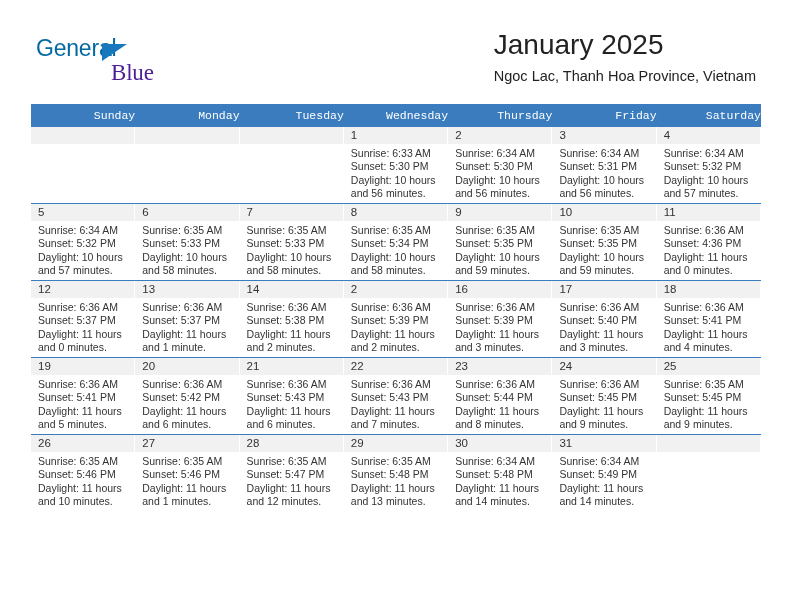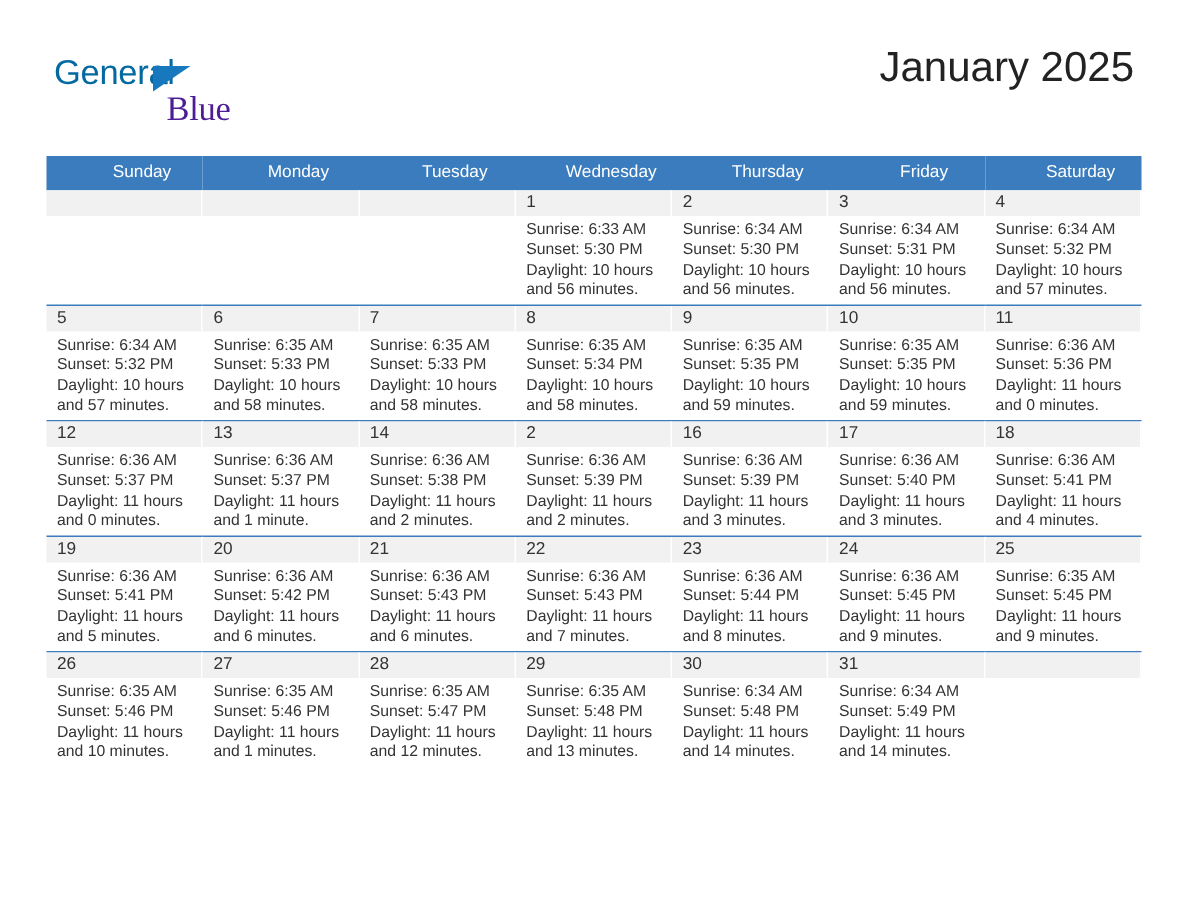--- a/index.html
+++ b/index.html
@@ -94,25 +94,26 @@
     top: 104px;
     width: 730px;
     border-collapse: collapse;
     table-layout: fixed;
   }
   .calendar th {
     background: #3a7cbd;
     color: #ffffff;
     font-weight: normal;
     font-size: 11.5px;
-    text-align: center;
+    text-align: right;
     padding: 5px 0 5px 23px;
     height: 11px;
     line-height: 13px;
     border: none;
+    font-family: Liberation Mono, monospace;
   }
   .calendar td {
     vertical-align: top;
     padding: 0;
     border: none;
     border-top: 1px solid #3a7cbd;
     height: 76px;
     background: #ffffff;
   }
   .calendar tr.week-1 td {
@@ -153,20 +154,21 @@
   <div class="masthead">
 
     <div class="logo">
       <span class="logo-general">General</span>
       <span class="logo-tri"></span>
       <span class="logo-blue">Blue</span>
     </div>
 
     <div class="title-block">
       <div class="cal-title">January 2025</div>
+      <div class="cal-subtitle">Ngoc Lac, Thanh Hoa Province, Vietnam</div>
     </div>
 
   </div>
 
   <table class="calendar">
     <thead>
       <tr>
         <th>Sunday</th>
         <th>Monday</th>
         <th>Tuesday</th>
@@ -321,21 +323,21 @@
                 <div>Daylight: 10 hours</div>
                 <div>and 59 minutes.</div>
               </div>
             </div>
           </td>
           <td>
             <div class="cell-inner">
               <div class="daynum-band">11</div>
               <div class="cell-body">
                 <div>Sunrise: 6:36 AM</div>
-                <div>Sunset: 5:36 PM</div>
+                <div>Sunset: 4:36 PM</div>
                 <div>Daylight: 11 hours</div>
                 <div>and 0 minutes.</div>
               </div>
             </div>
           </td>
         </tr>
         <tr class="week-3">
           <td>
             <div class="cell-inner">
               <div class="daynum-band">12</div>

